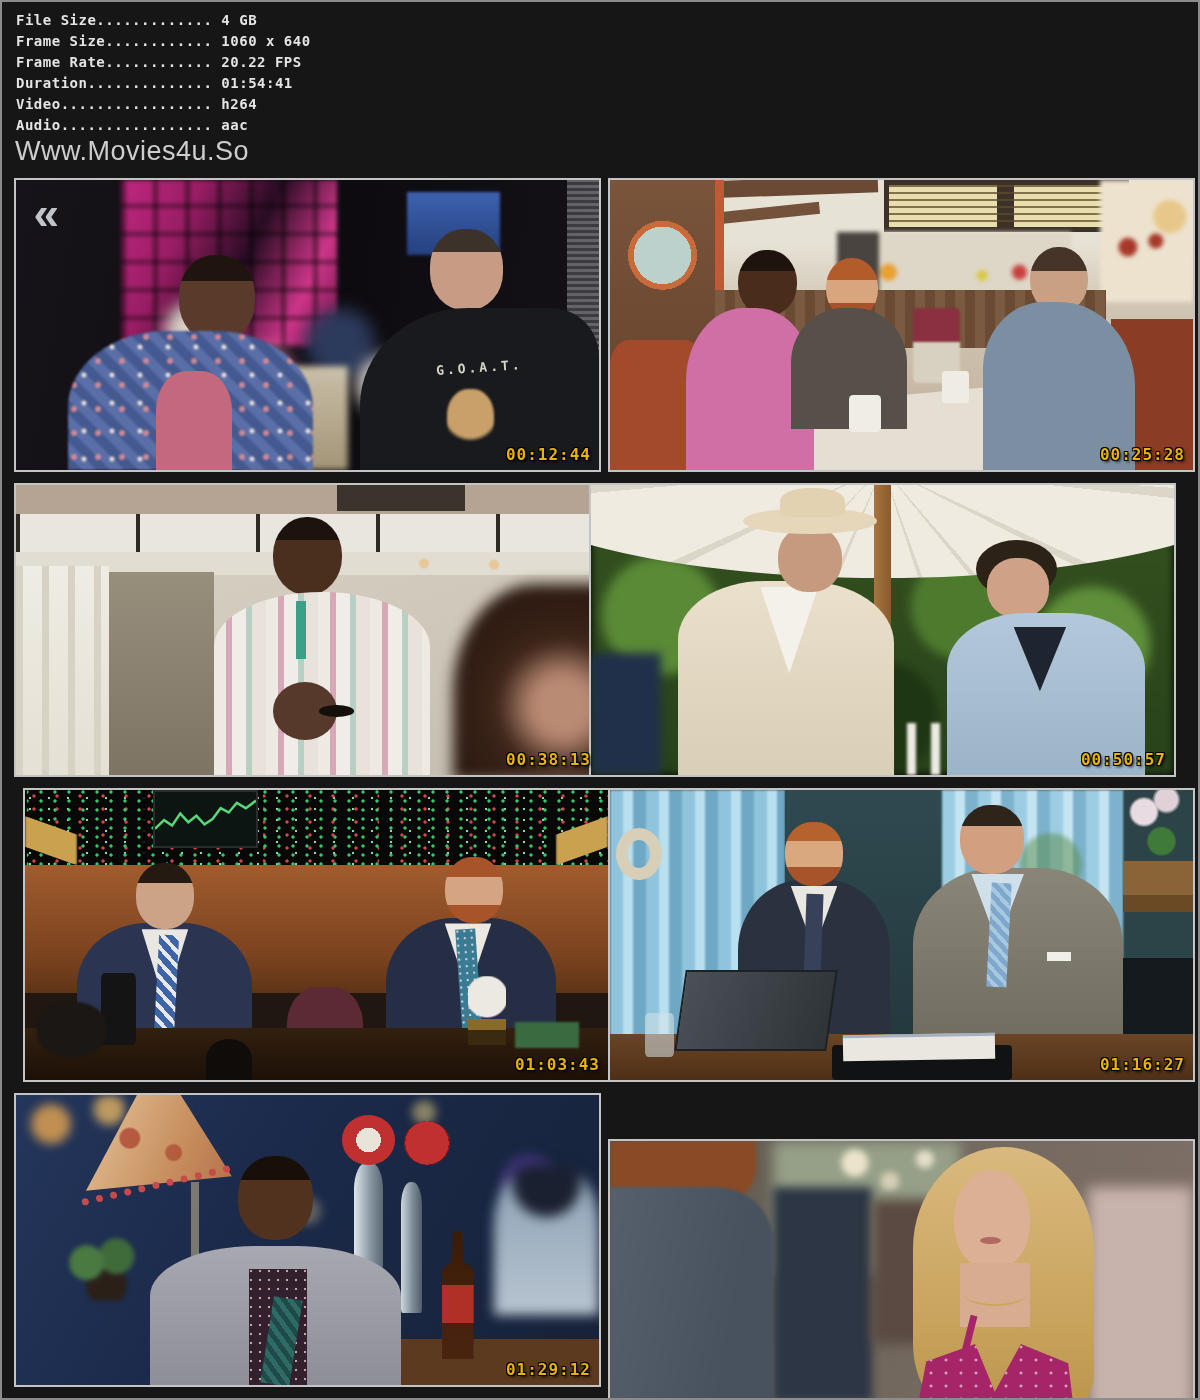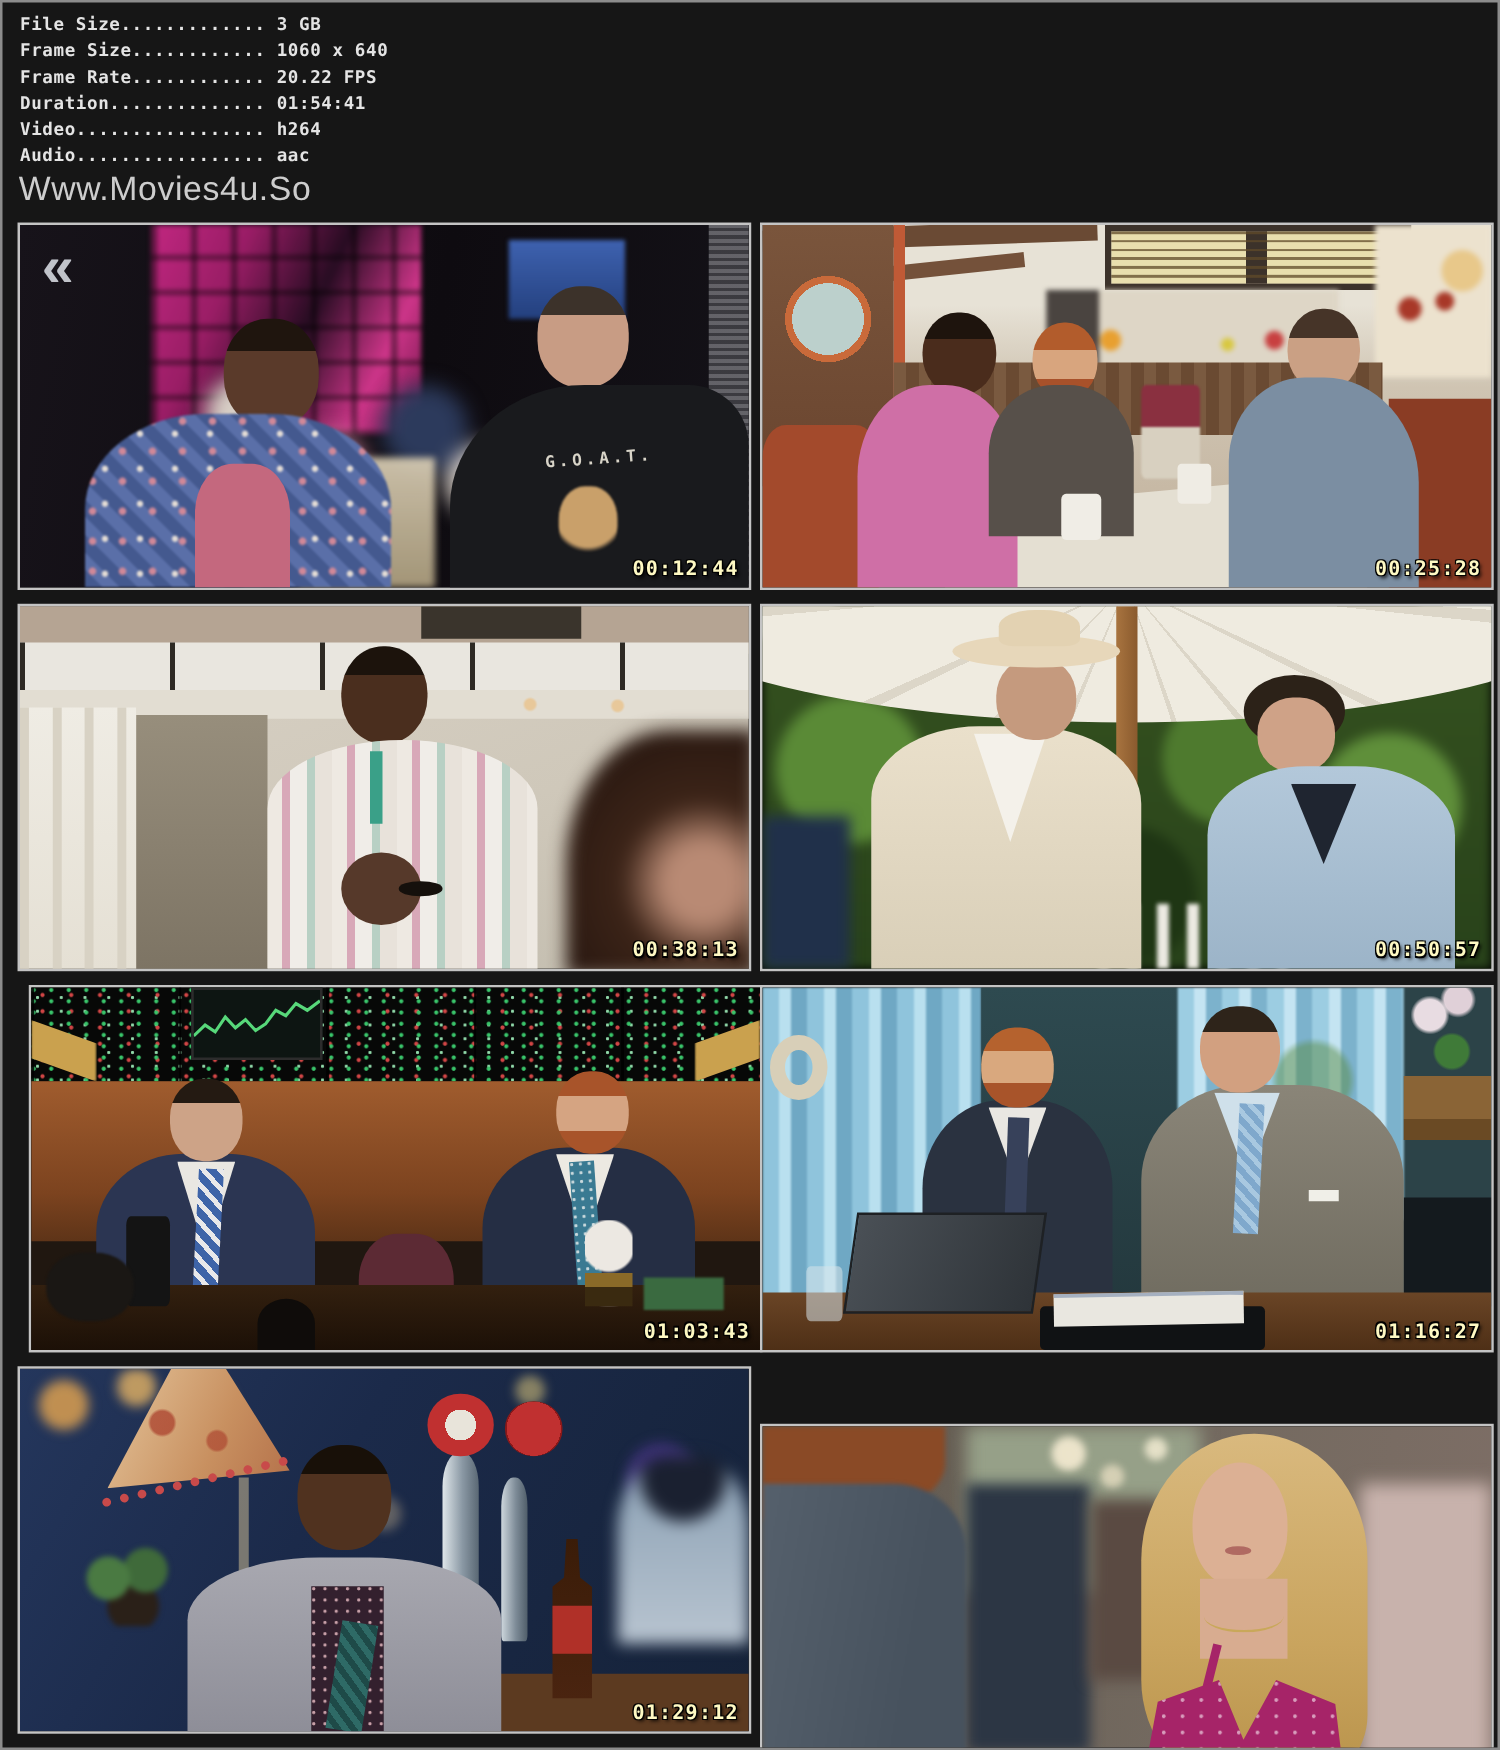--- a/index.html
+++ b/index.html
@@ -21,25 +21,25 @@
   
   .frame{
     position:absolute;width:587px;height:294px;box-sizing:border-box;
     border:2px solid #c4c4c4;background:#000;overflow:hidden;margin:0;
   }
   .art{position:absolute;inset:0;overflow:hidden;}
   .art div{position:absolute;}
   .ts{
     position:absolute;right:8px;bottom:6px;z-index:30;
     font-family:"DejaVu Sans Mono","Liberation Mono",monospace;
-    font-size:16px;font-weight:bold;color:#fef9c3;letter-spacing:1px;
+    font-size:16px;font-weight:bold;color:#eab308;letter-spacing:1px;
     text-shadow:1px 1px 0 #000,-1px -1px 0 #000,-1px 1px 0 #000,1px -1px 0 #000,2px 2px 3px rgba(0,0,0,.85);
   }
   .f1{left:12px;top:176px}.f2{left:606px;top:176px}
-  .f3{left:12px;top:481px}.f4{left:606px;top:481px}
+  .f3{left:12px;top:481px}.f4{left:587px;top:481px}
   .f5{left:21px;top:786px}.f6{left:606px;top:786px}
   .f7{left:12px;top:1091px}.f8{left:606px;top:1137px}
 
   
   .s1-bg{inset:0;background:linear-gradient(100deg,#17131a 0%,#0e0b10 55%,#141218 100%);}
   .s1-mosaic{left:18%;top:0;width:37%;height:58%;filter:blur(2px);opacity:.9;
     background:
       repeating-linear-gradient(90deg,rgba(0,0,0,.45) 0 5px,transparent 5px 32px),
       repeating-linear-gradient(0deg,rgba(0,0,0,.45) 0 4px,transparent 4px 28px),
       linear-gradient(115deg,#d42a8c 0%,#a81f6e 28%,#2a0c24 55%,#e23a96 80%,#7a1650 100%);}
@@ -304,21 +304,21 @@
   .s8-necklace{left:60.5%;top:48%;width:11%;height:9%;border-bottom:2px solid #c9a85a;border-radius:50%;box-sizing:border-box;}
   .s8-dress{left:52%;top:70%;width:28%;height:30%;
     background:radial-gradient(circle at 3px 3px,rgba(255,255,255,.55) 1.2px,transparent 1.8px) 0 0/15px 13px,#a62468;
     clip-path:polygon(0 100%,8% 20%,38% 0,50% 55%,66% 0,95% 22%,100% 100%);}
   .s8-strap{left:61%;top:60%;width:1.2%;height:13%;background:#a62468;transform:rotate(14deg);}
 </style>
 </head>
 <body>
 
 <div class="info">
-  <div class="info-line">File Size............. 3 GB</div>
+  <div class="info-line">File Size............. 4 GB</div>
   <div class="info-line">Frame Size............ 1060 x 640</div>
   <div class="info-line">Frame Rate............ 20.22 FPS</div>
   <div class="info-line">Duration.............. 01:54:41</div>
   <div class="info-line">Video................. h264</div>
   <div class="info-line">Audio................. aac</div>
 </div>
 <div class="watermark">Www.Movies4u.So</div>
 
 <figure class="frame f1">
   <div class="art">

